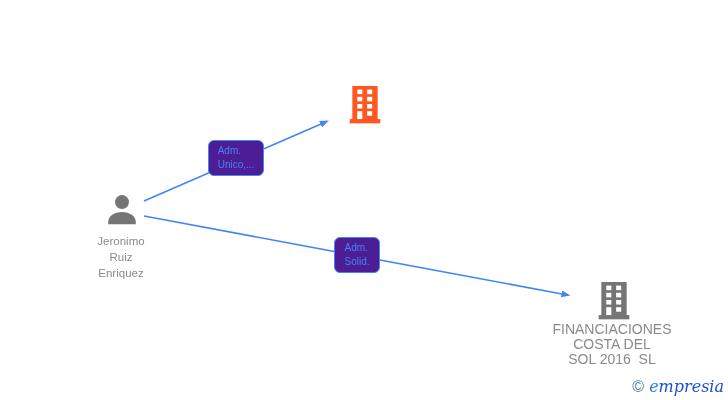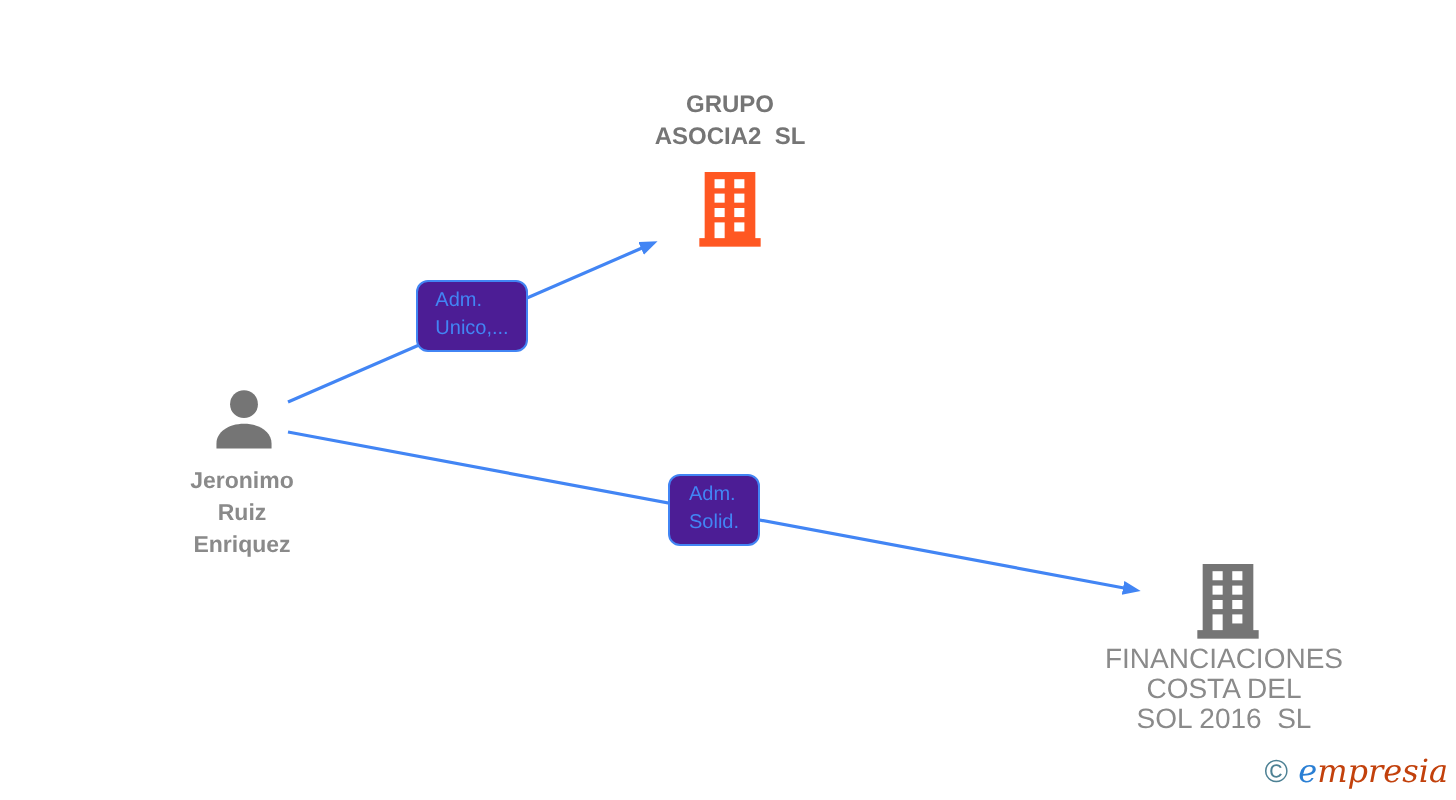--- a/index.html
+++ b/index.html
@@ -67,57 +67,55 @@
     right: 4px;
     bottom: 4px;
     font-family: "DejaVu Serif", serif;
     font-style: italic;
     font-size: 16px;
     cursor: pointer;
     white-space: nowrap;
   }
   .wm-symbol { color: #4d8194; font-style: normal; font-family: "Liberation Sans", sans-serif; }
   .wm-first { color: #2a7fd4; }
-  .wm-rest { color: #c2410c; }
+  .wm-rest { color: #1d4ed8; }
 </style>
 </head>
 <body>
 
 <div class="stage">
 
   <svg class="edges-svg" viewBox="0 0 728 400">
     <defs>
       <marker id="arrowhead" markerUnits="userSpaceOnUse" markerWidth="10" markerHeight="8" refX="0.5" refY="3.5" orient="auto">
         <path d="M0,0 L9,3.5 L0,7 Z" fill="#4285F4"></path>
       </marker>
     </defs>
     <line x1="144" y1="201" x2="321" y2="124" stroke="#4285F4" stroke-width="1.6" marker-end="url(#arrowhead)"></line>
     <line x1="144" y1="216" x2="562" y2="294" stroke="#4285F4" stroke-width="1.6" marker-end="url(#arrowhead)"></line>
   </svg>
 
-  <div class="company-title" style="left:265px; top:44px;">GRUPO
-ASOCIA2  SL</div>
   <svg class="icon" style="left:347px; top:84px; color:#FF5722;" width="36" height="40" viewBox="0 0 26 30">
     <rect x="1.5" y="26.3" width="23" height="3.2" fill="currentColor"></rect>
     <rect x="3.5" y="1.5" width="19" height="25.5" fill="currentColor"></rect>
     <rect x="7.2" y="4.2" width="3.8" height="3.4" fill="#ffffff"></rect>
     <rect x="14.6" y="4.2" width="3.8" height="3.4" fill="#ffffff"></rect>
     <rect x="7.2" y="9.6" width="3.8" height="3.4" fill="#ffffff"></rect>
     <rect x="14.6" y="9.6" width="3.8" height="3.4" fill="#ffffff"></rect>
     <rect x="7.2" y="15" width="3.8" height="3.4" fill="#ffffff"></rect>
     <rect x="14.6" y="15" width="3.8" height="3.4" fill="#ffffff"></rect>
     <rect x="14.6" y="20.4" width="3.8" height="3.4" fill="#ffffff"></rect>
     <rect x="7.2" y="20.4" width="3.8" height="5.9" fill="#ffffff"></rect>
   </svg>
 
   <svg class="icon" style="left:103px; top:191px; color:#757575;" width="38" height="38" viewBox="0 0 24 24">
     <circle cx="12" cy="7" r="4.4" fill="currentColor"></circle>
     <path d="M12 13.2 C7 13.2 3.3 15.9 3.3 19.4 L3.3 21 L20.7 21 L20.7 19.4 C20.7 15.9 17 13.2 12 13.2 Z" fill="currentColor"></path>
   </svg>
-  <div class="person-label" style="left:61px; top:233px;font-weight:bold;">Jeronimo
+  <div class="person-label" style="left:61px; top:233px;">Jeronimo
 Ruiz
 Enriquez</div>
 
   <div class="edge-label edge-label-1">Adm.
 Unico,...</div>
   <div class="edge-label edge-label-2">Adm.
 Solid.</div>
 
   <svg class="icon" style="left:596px; top:280px; color:#757575;" width="36" height="40" viewBox="0 0 26 30">
     <rect x="1.5" y="26.3" width="23" height="3.2" fill="currentColor"></rect>

